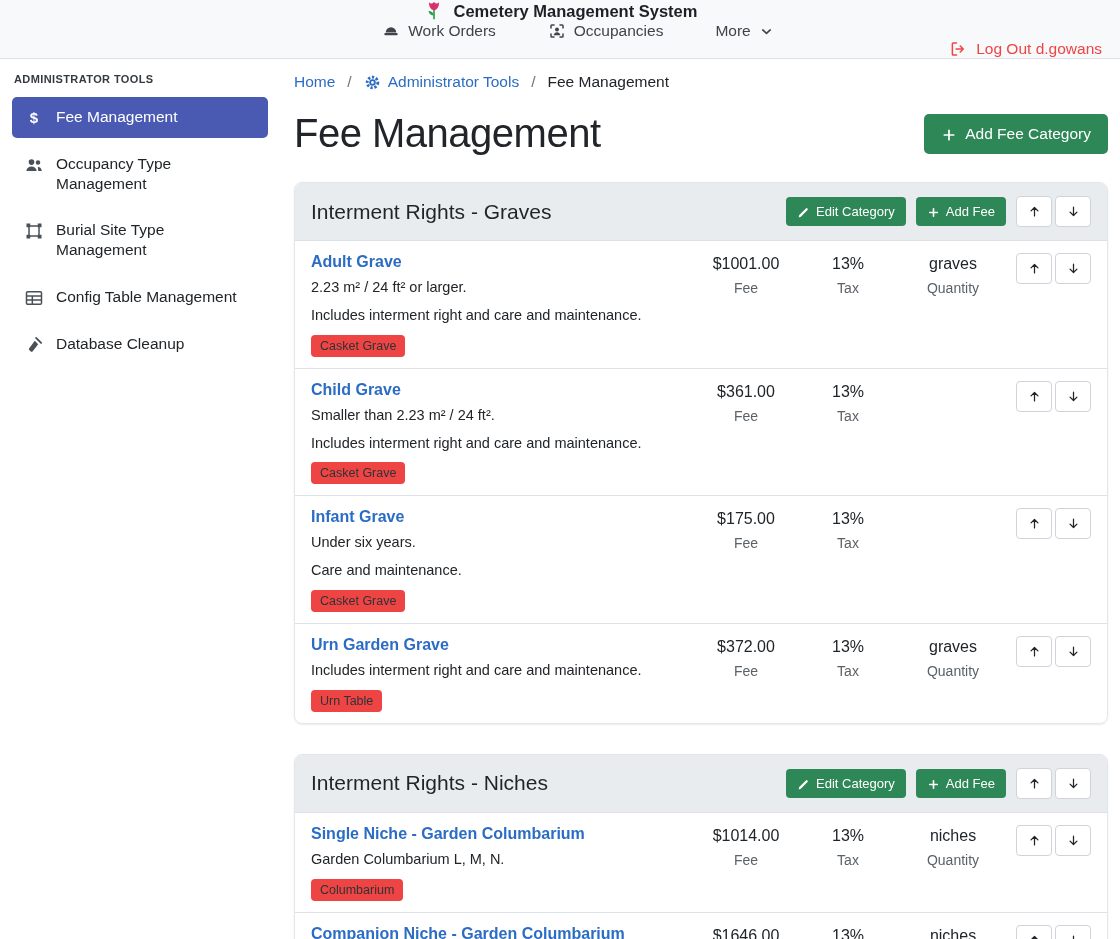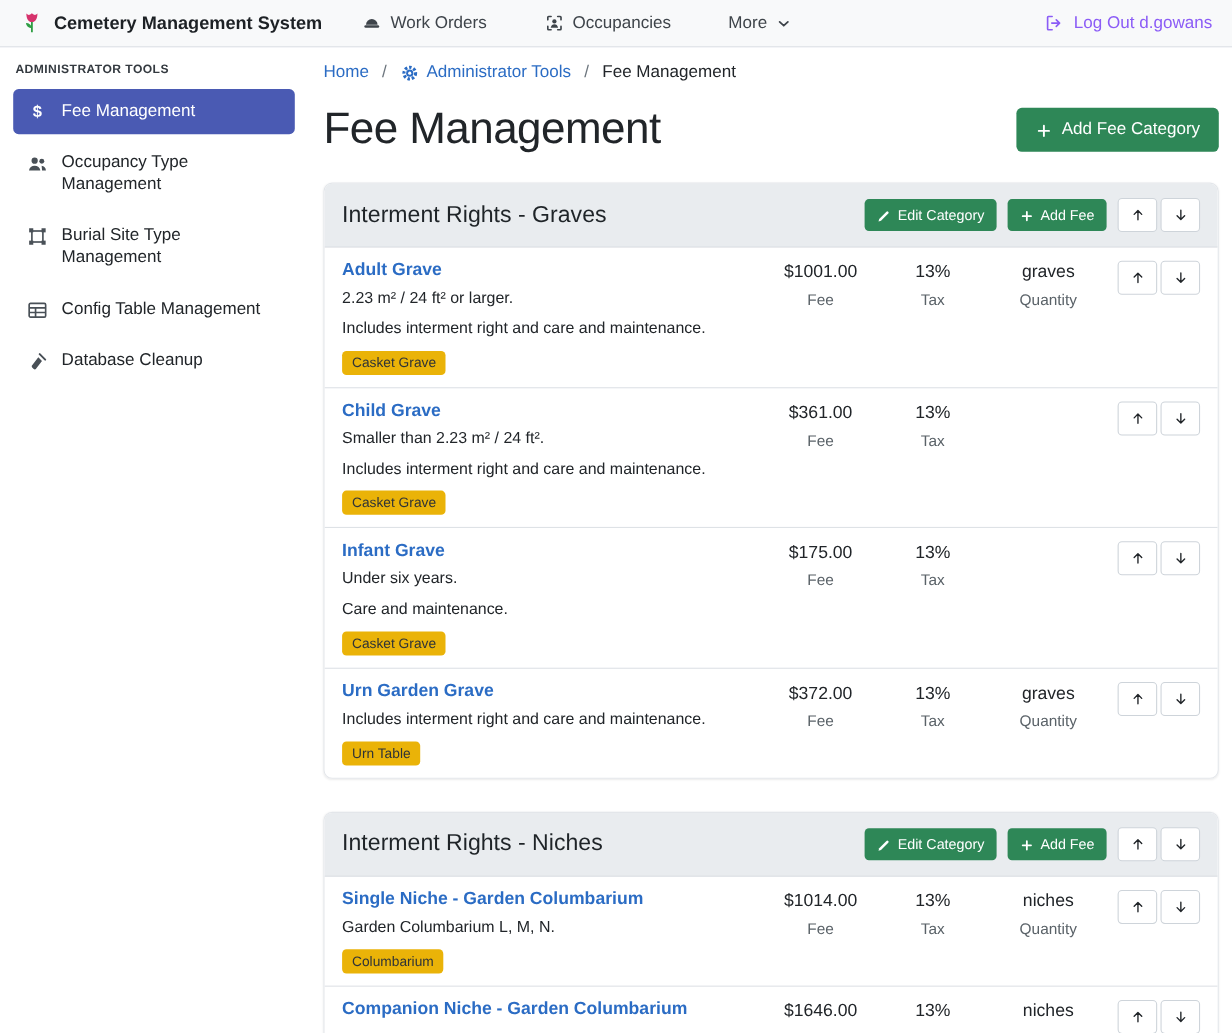--- a/index.html
+++ b/index.html
@@ -2,25 +2,25 @@
 <html style="--accent: #4a5ab3; --green: #2e8757; --link: #2b6cc4;"><head>
 <meta charset="utf-8">
 <style>
   :root { --accent:#4a5ab3; --green:#2e8757; --link:#2b6cc4; }
   * { box-sizing:border-box; margin:0; padding:0; }
   html,body { width:1120px; height:939px; overflow:hidden; }
   body { font-family:"Liberation Sans","DejaVu Sans",sans-serif; color:#212529; background:#fff; }
   a { text-decoration:none; }
 
   
-  .navbar { height:43px; background:#f8f9fa; border-bottom:1px solid #dee2e6; display:flex; align-items:center; padding:0 18px; }
+  .navbar { height:59px; background:#f8f9fa; border-bottom:1px solid #dee2e6; display:flex; align-items:center; padding:0 18px;flex-direction:column; }
   .brand { display:flex; align-items:center; gap:9px; color:#1d2125; font-weight:700; font-size:16.5px; cursor:pointer; }
   .nav-links { display:flex; align-items:flex-start; gap:52px; margin-left:36px; }
   .nav-link { display:flex; align-items:center; gap:8px; color:#3e444a; font-size:15.5px; cursor:pointer; }
-  .logout { margin-left:auto; display:flex; align-items:center; gap:9px; color:#8b5cf6; font-size:15.5px; cursor:pointer; }
+  .logout { margin-left:auto; display:flex; align-items:center; gap:9px; color:#ef4444; font-size:15.5px; cursor:pointer; }
 
   .layout { display:flex; height:886px; }
 
   
   .sidebar { width:280px; flex:none; padding:14px 12px 0; }
   .sidebar-heading { font-size:11px; font-weight:700; letter-spacing:.4px; color:#343a40; margin:0 2px 12px; }
   .side-item { display:flex; gap:12px; padding:10px 12px; border-radius:5px; font-size:15.5px; color:#212529; cursor:pointer; margin-bottom:6px; align-items:flex-start; line-height:1.3; }
   .side-icon { width:20px; flex:none; color:#495057; margin-top:1px; text-align:center; }
   span.side-icon { font-weight:700; font-size:15px; line-height:20px; }
   .side-item.active { background:var(--accent); color:#fff; }
@@ -48,21 +48,21 @@
   .card-header { background:#e9ecef; padding:13px 16px; display:flex; align-items:center; border-bottom:1px solid #dde0e4; }
   .card-title { font-size:21px; font-weight:500; color:#1f2428; }
   .card-actions { margin-left:auto; display:flex; align-items:center; gap:10px; }
 
   
   .fee-row { display:flex; align-items:flex-start; padding:12px 16px 11px; border-top:1px solid #dee2e6; }
   .fee-row:first-child { border-top:none; }
   .fee-main { flex:1; min-width:0; padding-right:10px; }
   .fee-name { display:inline-block; font-size:16px; font-weight:700; color:var(--link); margin-bottom:7px; cursor:pointer; }
   .fee-desc { font-size:14.5px; color:#212529; margin-bottom:9px; line-height:1.3; }
-  .badge { display:inline-block; background:#eab308; color:#2f3337; font-size:12.5px; padding:4px 9px; border-radius:4px; margin-top:1px; }
+  .badge { display:inline-block; background:#ef4444; color:#2f3337; font-size:12.5px; padding:4px 9px; border-radius:4px; margin-top:1px; }
   .fcol { text-align:center; padding-top:2px; }
   .fcol .val { font-size:16px; margin-bottom:7px; }
   .fcol .lbl { font-size:14px; color:#5a6268; }
   .fee-col { width:104px; } .tax-col { width:100px; } .qty-col { width:110px; }
   .fee-row .arrow-group { margin-left:8px; }
 </style>
 </head>
 <body>
 
 <header class="navbar">

